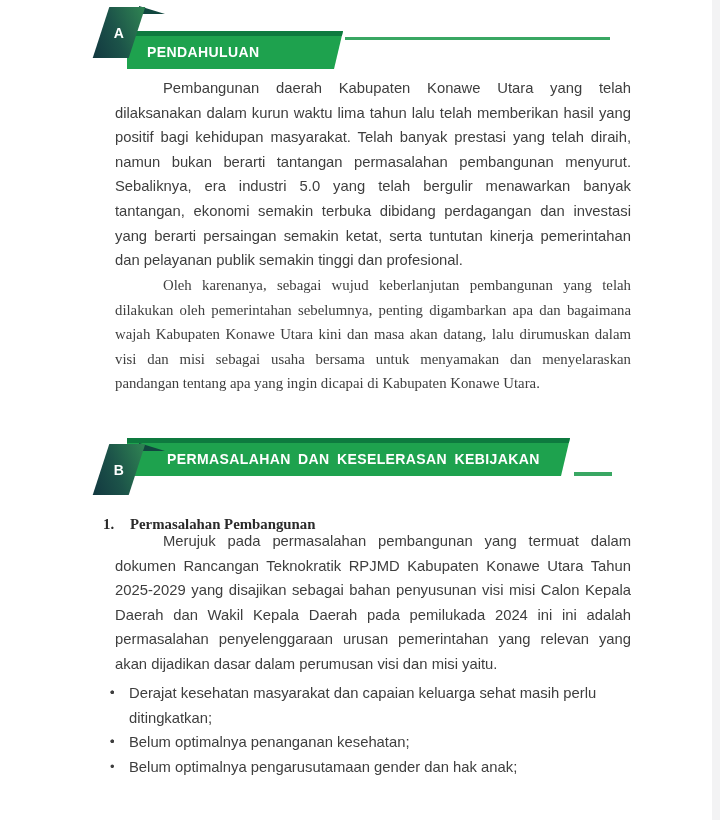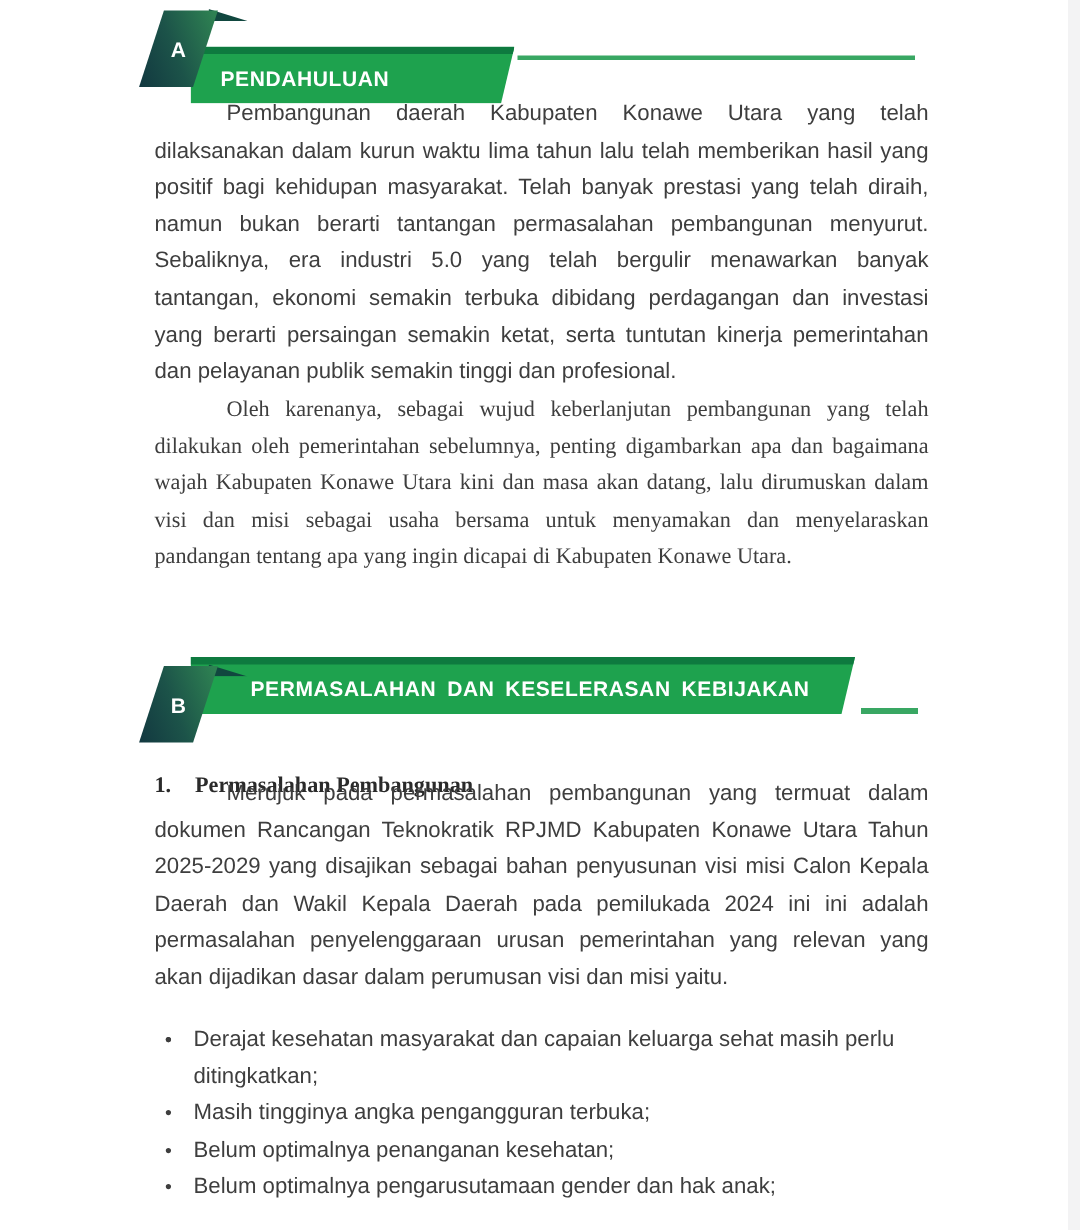--- a/index.html
+++ b/index.html
@@ -81,21 +81,21 @@
     position: absolute;
     left: 103px;
     width: 516px;
     font-size: 14.8px;
     line-height: 24.6px;
     color: #3e3e3e;
   }
   .para {
     text-align: justify;
     text-indent: 48px;
-    margin: 0;
+    margin: 12px;
   }
   #para-a1 { top: 64px; }
   #para-a2 { top: 261px; font-family: Liberation Serif, serif; }
 
   #subsection-heading { top: 512px; font-weight: bold; color: #2a2a2a; font-family: Liberation Serif, serif; }
   #subsection-heading .num   { display: inline-block; width: 27px; }
 
   #para-b1 { top: 517px; }
 
   #bullet-list { top: 681px; }
@@ -146,21 +146,20 @@
   <ul class="body-block bullet-list" id="bullet-list">
     <li class="bullet-item">
       <span class="bullet-marker">•</span>
     </li>
     <li class="bullet-item">
       <span class="bullet-marker">•</span>
       <span>Derajat kesehatan masyarakat dan capaian keluarga sehat masih perlu ditingkatkan;</span>
     </li>
     <li class="bullet-item">
       <span class="bullet-marker">•</span>
-      <span>Masih tingginya angka pengangguran terbuka;</span>
     </li>
     <li class="bullet-item">
       <span class="bullet-marker">•</span>
       <span>Belum optimalnya penanganan kesehatan;</span>
     </li>
     <li class="bullet-item">
       <span class="bullet-marker">•</span>
       <span>Belum optimalnya pengarusutamaan gender dan hak anak;</span>
     </li>
   </ul>

